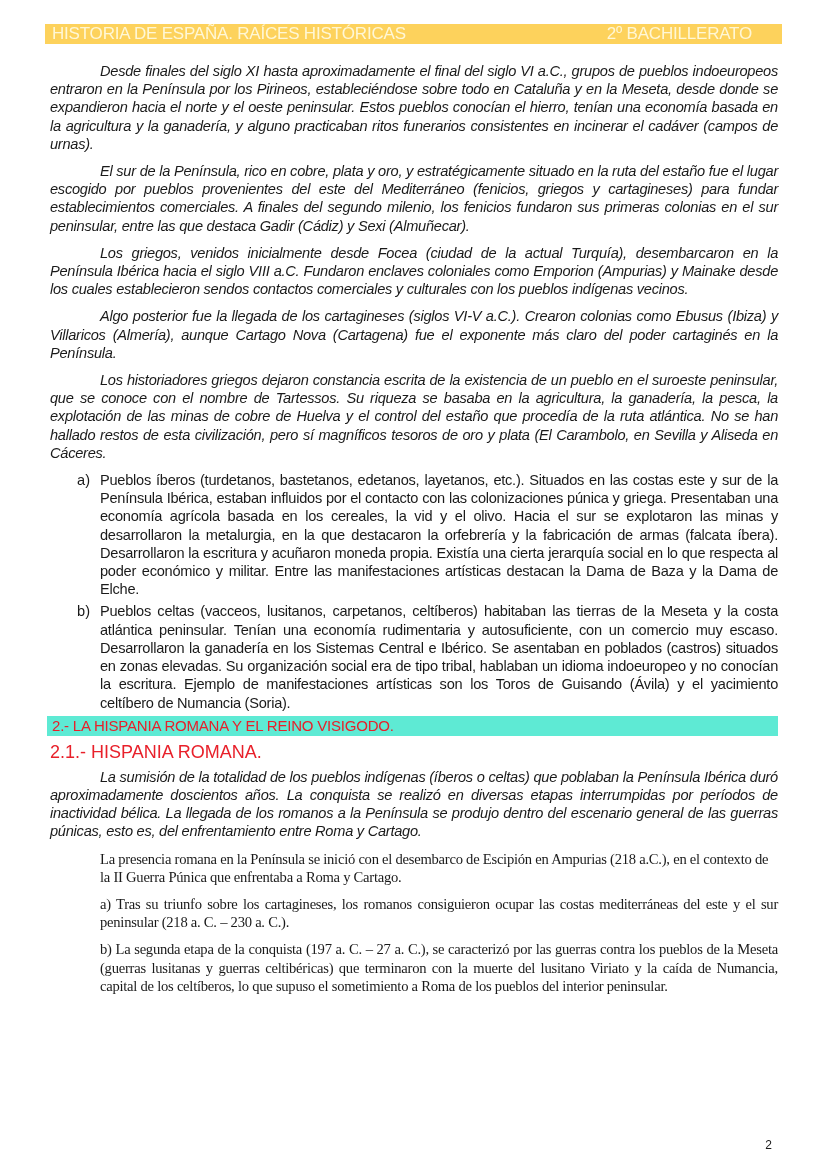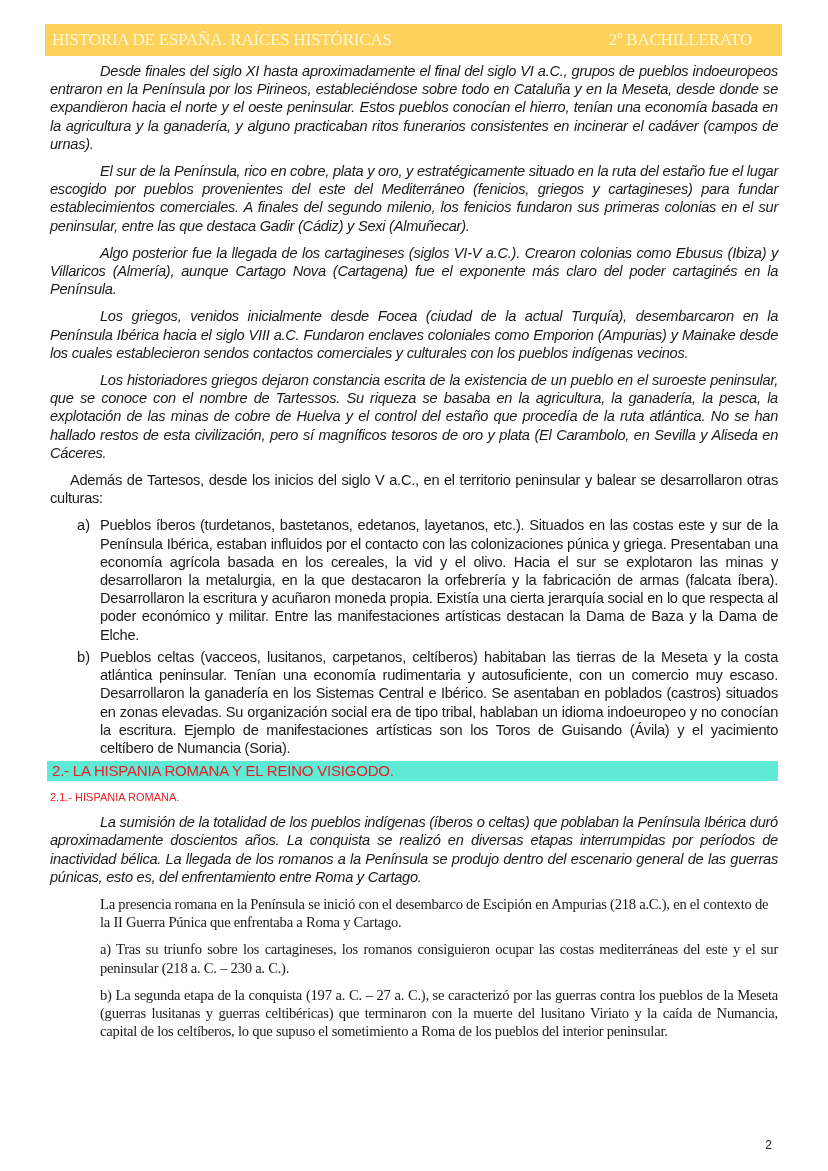--- a/index.html
+++ b/index.html
@@ -1,54 +1,53 @@
 <!DOCTYPE html>
 <html><head>
 <meta charset="utf-8">
 <style>
   html, body { margin: 0; padding: 0; background: #ffffff; }
   body { width: 828px; height: 1171px; position: relative; overflow: hidden;
          font-family: "Liberation Sans", sans-serif; color: #1a1a1a; }
   .header-band {
-    position: absolute; left: 45px; top: 24px; width: 737px; height: 32px;
+    position: absolute; left: 45px; top: 24px; width: 737px; height: 20px;
     background: #fdd25c; display: flex; justify-content: space-between; align-items: center;
-    padding: 0 30px 0 7px; box-sizing: border-box; font-family: Liberation Serif, serif;
+    padding: 0 30px 0 7px; box-sizing: border-box;
   }
   .header-band span { color: #fff7d6; font-size: 17px; letter-spacing: -0.2px; line-height: 20px; }
   .content { position: absolute; left: 50px; top: 62px; width: 728px; }
   p { margin: 0; font-size: 14.6px; line-height: 18.2px; text-align: justify; letter-spacing: -0.25px; }
   .indent { text-indent: 50px; font-style: italic; }
   .gap { margin-bottom: 9px; }
   .small-indent { text-indent: 20px; }
   .list-item { display: flex; margin-bottom: 4px; }
   .list-marker { width: 50px; flex: 0 0 50px; text-align: right; padding-right: 10px; box-sizing: border-box; font-size: 14.6px; line-height: 18.2px; }
   .list-body { flex: 1; }
   .section-band {
     background: #5eead4; margin: 4px 0 6px -3px; padding: 1px 5px; color: #e8202a;
     font-size: 15px; line-height: 18px; letter-spacing: -0.2px;
   }
-  .subsection { color: #e8202a; font-size: 11px; line-height: 20px; margin: 0 0 6px 0; }
+  .subsection { color: #e8202a; font-size: 18px; line-height: 20px; margin: 0 0 6px 0; }
   .block { padding-left: 50px; font-family: Liberation Serif, serif; }
   .page-number { position: absolute; right: 56px; top: 1138px; font-size: 12px; color: #1a1a1a; }
 </style>
 </head>
 <body>
 
 <div class="header-band">
   <span>HISTORIA DE ESPAÑA. RAÍCES HISTÓRICAS</span>
   <span>2º BACHILLERATO</span>
 </div>
 
 <div class="content">
   <p class="indent gap">Desde finales del siglo XI hasta aproximadamente el final del siglo VI a.C., grupos de pueblos indoeuropeos entraron en la Península por los Pirineos, estableciéndose sobre todo en Cataluña y en la Meseta, desde donde se expandieron hacia el norte y el oeste peninsular. Estos pueblos conocían el hierro, tenían una economía basada en la agricultura y la ganadería, y alguno practicaban ritos funerarios consistentes en incinerar el cadáver (campos de urnas).</p>
   <p class="indent gap">El sur de la Península, rico en cobre, plata y oro, y estratégicamente situado en la ruta del estaño fue el lugar escogido por pueblos provenientes del este del Mediterráneo (fenicios, griegos y cartagineses) para fundar establecimientos comerciales. A finales del segundo milenio, los fenicios fundaron sus primeras colonias en el sur peninsular, entre las que destaca Gadir (Cádiz) y Sexi (Almuñecar).</p>
+  <p class="indent gap">Los griegos, venidos inicialmente desde Focea (ciudad de la actual Turquía), desembarcaron en la Península Ibérica hacia el siglo VIII a.C. Fundaron enclaves coloniales como Emporion (Ampurias) y Mainake desde los cuales establecieron sendos contactos comerciales y culturales con los pueblos indígenas vecinos.</p>
   <p class="indent gap">Algo posterior fue la llegada de los cartagineses (siglos VI-V a.C.). Crearon colonias como Ebusus (Ibiza) y Villaricos (Almería), aunque Cartago Nova (Cartagena) fue el exponente más claro del poder cartaginés en la Península.</p>
-  <p class="indent gap">Los griegos, venidos inicialmente desde Focea (ciudad de la actual Turquía), desembarcaron en la Península Ibérica hacia el siglo VIII a.C. Fundaron enclaves coloniales como Emporion (Ampurias) y Mainake desde los cuales establecieron sendos contactos comerciales y culturales con los pueblos indígenas vecinos.</p>
   <p class="indent gap">Los historiadores griegos dejaron constancia escrita de la existencia de un pueblo en el suroeste peninsular, que se conoce con el nombre de Tartessos. Su riqueza se basaba en la agricultura, la ganadería, la pesca, la explotación de las minas de cobre de Huelva y el control del estaño que procedía de la ruta atlántica. No se han hallado restos de esta civilización, pero sí magníficos tesoros de oro y plata (El Carambolo, en Sevilla y Aliseda en Cáceres.</p>
-  <p class="small-indent gap">Además de Tartesos, desde los inicios del siglo V a.C., en el territorio peninsular y balear se desarrollaron otras culturas:</p>
 
   <div>
     <div class="list-item">
       <span class="list-marker">a)</span>
       <p class="list-body">Pueblos íberos (turdetanos, bastetanos, edetanos, layetanos, etc.). Situados en las costas este y sur de la Península Ibérica, estaban influidos por el contacto con las colonizaciones púnica y griega. Presentaban una economía agrícola basada en los cereales, la vid y el olivo. Hacia el sur se explotaron las minas y desarrollaron la metalurgia, en la que destacaron la orfebrería y la fabricación de armas (falcata íbera). Desarrollaron la escritura y acuñaron moneda propia. Existía una cierta jerarquía social en lo que respecta al poder económico y militar. Entre las manifestaciones artísticas destacan la Dama de Baza y la Dama de Elche.</p>
     </div>
     <div class="list-item">
       <span class="list-marker">b)</span>
       <p class="list-body">Pueblos celtas (vacceos, lusitanos, carpetanos, celtíberos) habitaban las tierras de la Meseta y la costa atlántica peninsular. Tenían una economía rudimentaria y autosuficiente, con un comercio muy escaso. Desarrollaron la ganadería en los Sistemas Central e Ibérico. Se asentaban en poblados (castros) situados en zonas elevadas. Su organización social era de tipo tribal, hablaban un idioma indoeuropeo y no conocían la escritura. Ejemplo de manifestaciones artísticas son los Toros de Guisando (Ávila) y el yacimiento celtíbero de Numancia (Soria).</p>
     </div>

